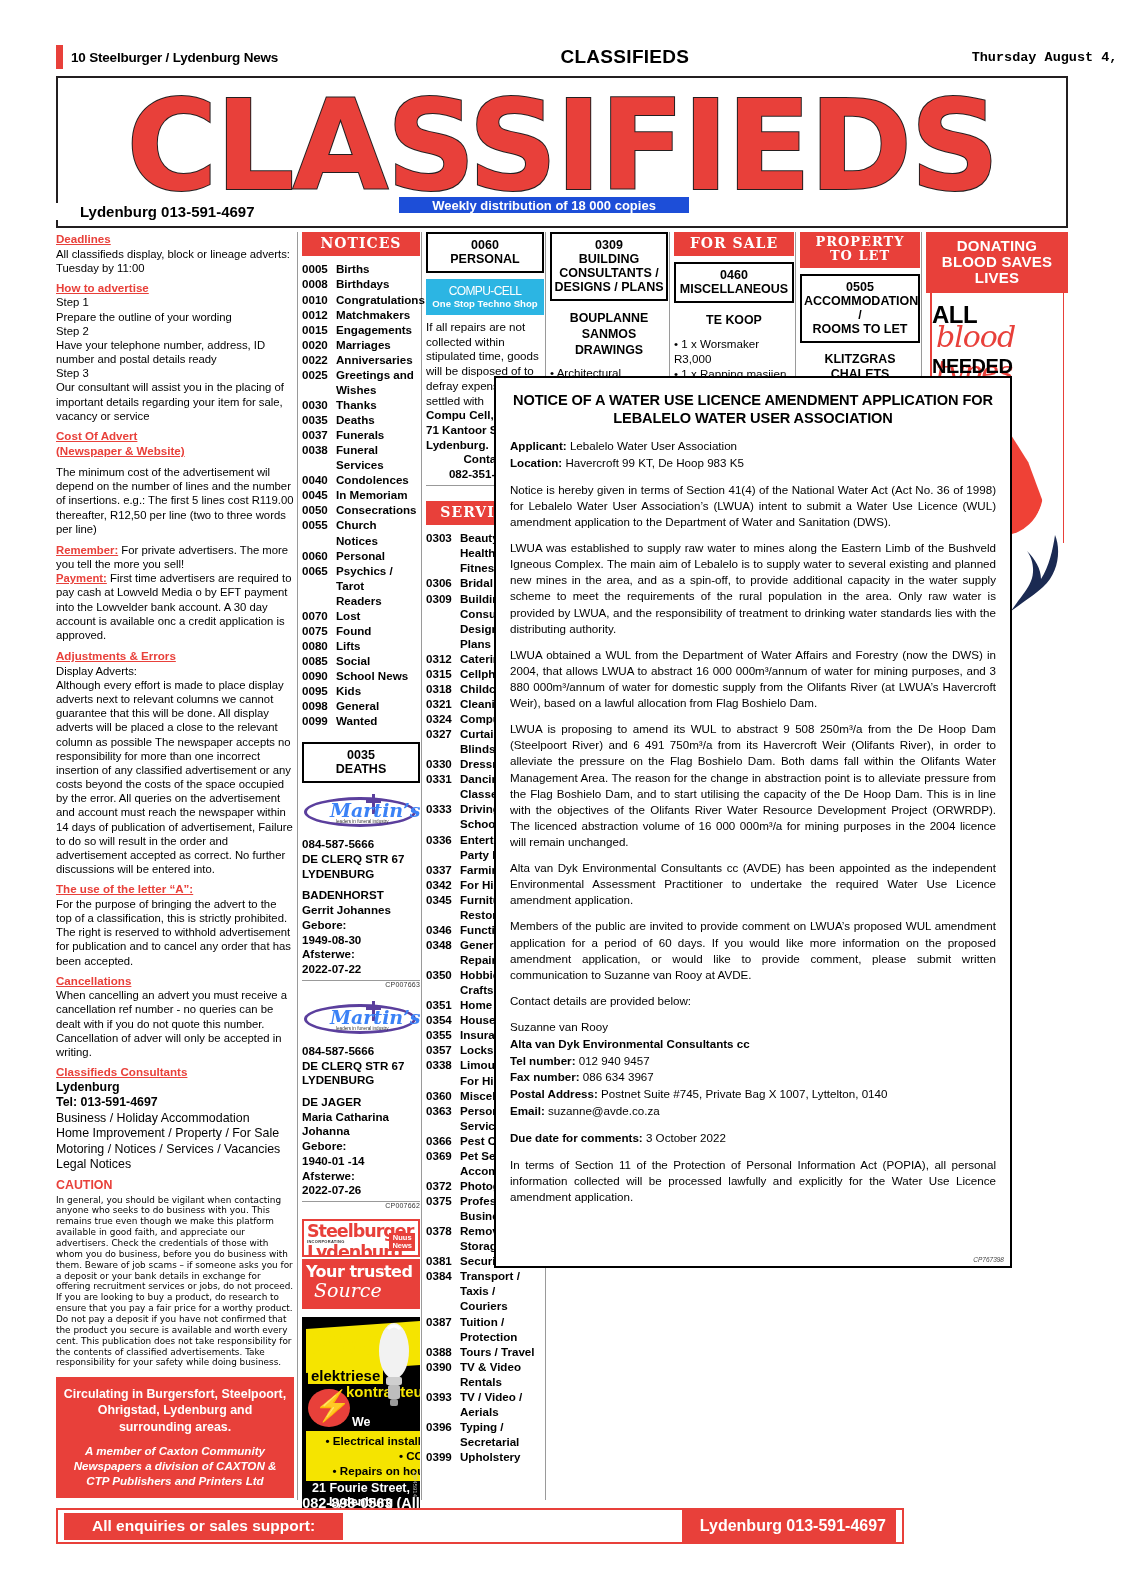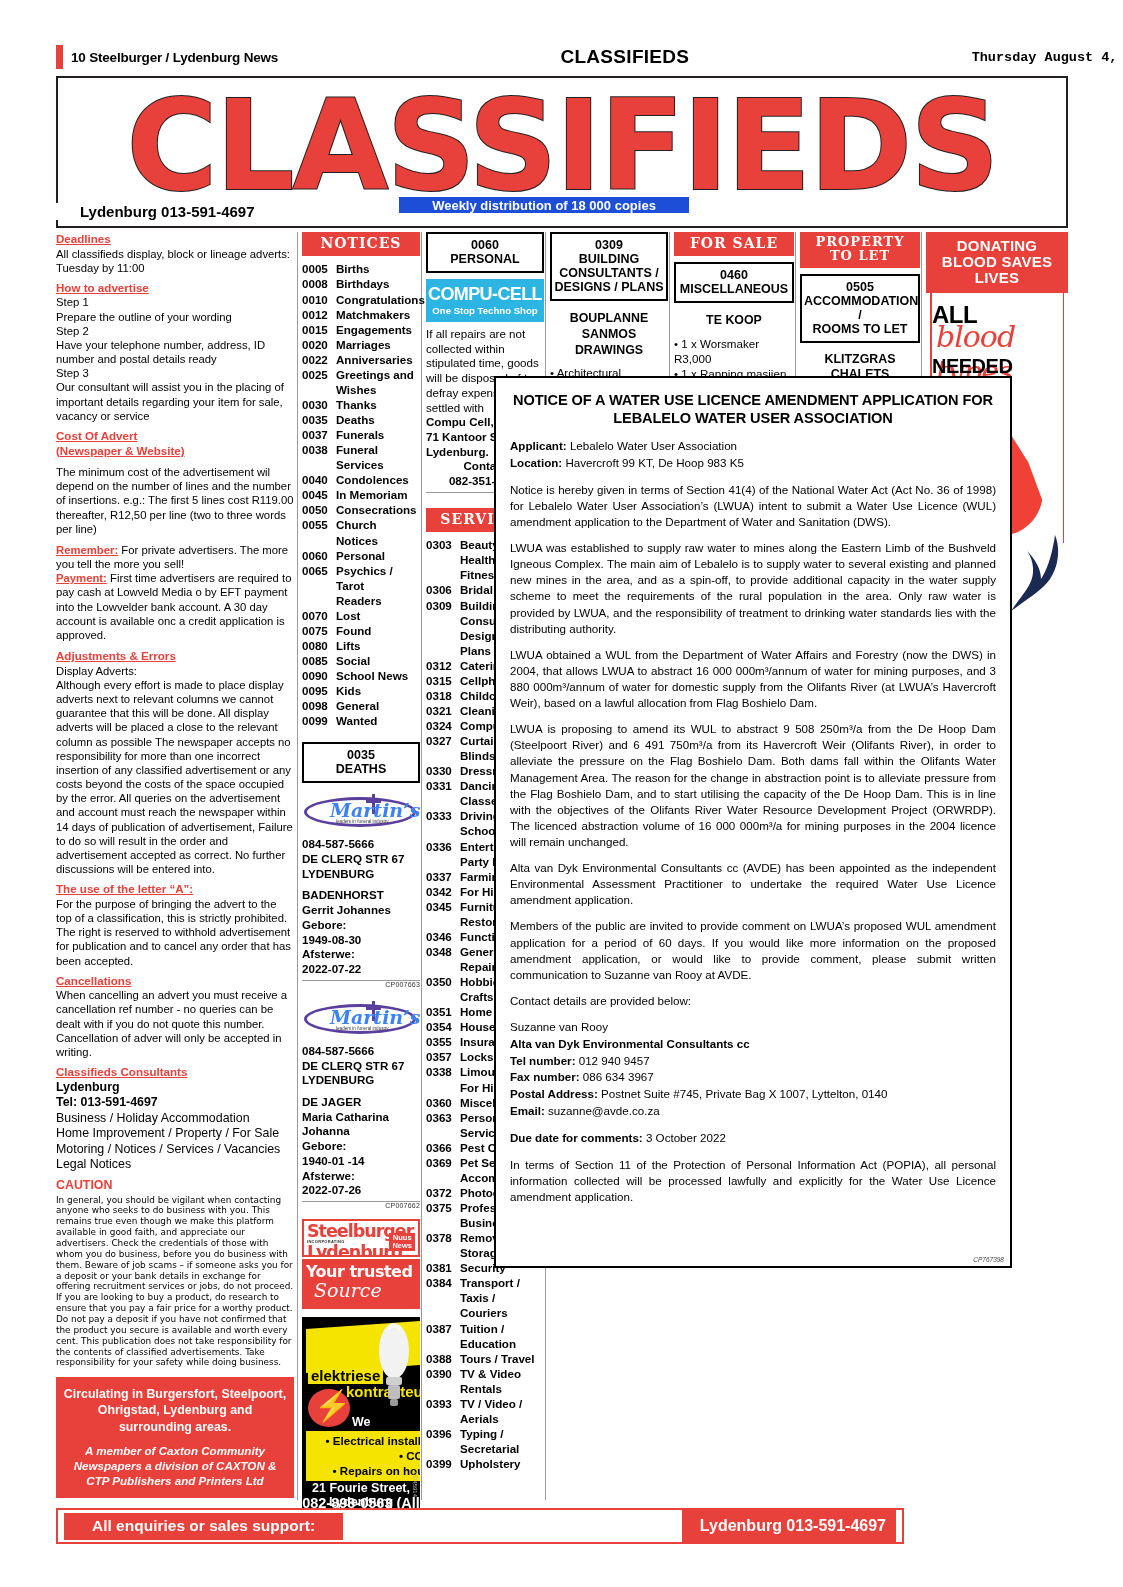--- a/index.html
+++ b/index.html
@@ -110,21 +110,21 @@
 
   .redbox {
     background: #e8403a; color: #fff; text-align: center;
     padding: 9px 6px 10px; margin-top: 9px;
   }
   .redbox .l1 { font-size: 12.4px; font-weight: bold; line-height: 1.3; }
   .redbox .l2 { font-size: 11.6px; font-weight: bold; font-style: italic; line-height: 1.3; margin-top: 8px; }
 
   
   .compucell { background: #2cb5e3; color: #fff; text-align: center; padding: 5px 2px 6px; margin-top: 6px; }
-  .compucell .n { font-size: 18px; font-weight: 700; letter-spacing: -0.6px; }
+  .compucell .n { font-size: 12px; font-weight: 400; letter-spacing: -0.6px; }
   .compucell .t { font-size: 9.6px; font-weight: bold; }
 
   
   .martins {
     margin-top: 8px; height: 42px; position: relative; overflow: hidden;
   }
   .martins .oval {
     position: absolute; left: 2px; top: 6px; width: 112px; height: 30px;
     border: 3px solid #5b3f9d; border-radius: 50%;
   }
@@ -670,21 +670,21 @@
           <div class="row">
             <span class="code">0384</span>
             <span class="lbl">Transport /</span>
           </div>
           <div class="cont">Taxis /</div>
           <div class="cont">Couriers</div>
           <div class="row">
             <span class="code">0387</span>
             <span class="lbl">Tuition /</span>
           </div>
-          <div class="cont">Education</div>
+          <div class="cont">Protection</div>
           <div class="row">
             <span class="code">0388</span>
             <span class="lbl">Tours / Travel</span>
           </div>
           <div class="row">
             <span class="code">0390</span>
             <span class="lbl">TV &amp; Video</span>
           </div>
           <div class="cont">Rentals</div>
           <div class="row">

